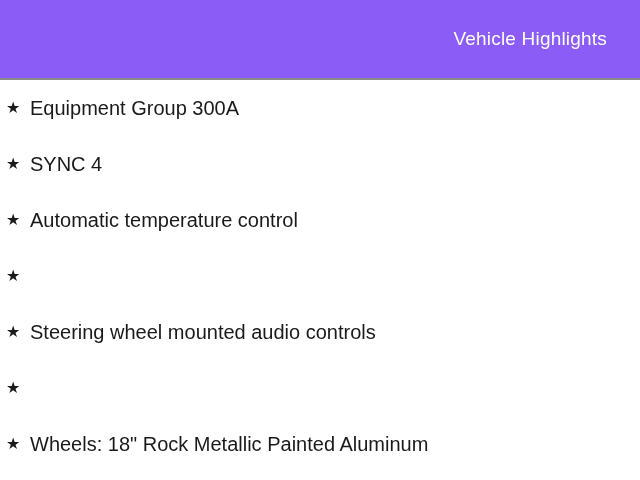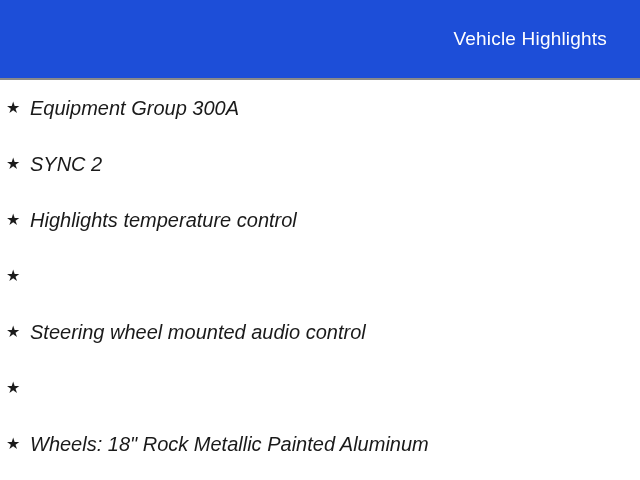--- a/index.html
+++ b/index.html
@@ -13,21 +13,21 @@
     font-family: "Liberation Sans", sans-serif;
     overflow: hidden;
   }
   .page {
     width: 640px;
     height: 480px;
     display: flex;
     flex-direction: column;
   }
   .header {
-    background: #1d4ed8;
+    background: #8b5cf6;
     height: 80px;
     box-sizing: border-box;
     border-bottom: 2px solid #8a8a8a;
     display: flex;
     align-items: center;
     justify-content: flex-end;
     padding-right: 33px;
   }
   .header-title {
     color: #ffffff;
@@ -48,50 +48,49 @@
     color: #1a1a1a;
     font-size: 16px;
     width: 24px;
     flex: 0 0 24px;
     line-height: 1;
     text-align: left;
   }
   .item-label {
     color: #1a1a1a;
     font-size: 20px;
-    font-style: italic;
   }
 </style>
 </head>
 <body>
 
 <div class="page">
   <div class="header">
     <span class="header-title">Vehicle Highlights</span>
   </div>
 
   <ul class="highlights-list">
     <li>
       <span class="star">★</span>
       <span class="item-label">Equipment Group 300A</span>
     </li>
     <li>
       <span class="star">★</span>
-      <span class="item-label">SYNC 2</span>
+      <span class="item-label">SYNC 4</span>
     </li>
     <li>
       <span class="star">★</span>
-      <span class="item-label">Highlights temperature control</span>
+      <span class="item-label">Automatic temperature control</span>
     </li>
     <li>
       <span class="star">★</span>
     </li>
     <li>
       <span class="star">★</span>
-      <span class="item-label">Steering wheel mounted audio control</span>
+      <span class="item-label">Steering wheel mounted audio controls</span>
     </li>
     <li>
       <span class="star">★</span>
     </li>
     <li>
       <span class="star">★</span>
       <span class="item-label">Wheels: 18" Rock Metallic Painted Aluminum</span>
     </li>
   </ul>
 </div>

